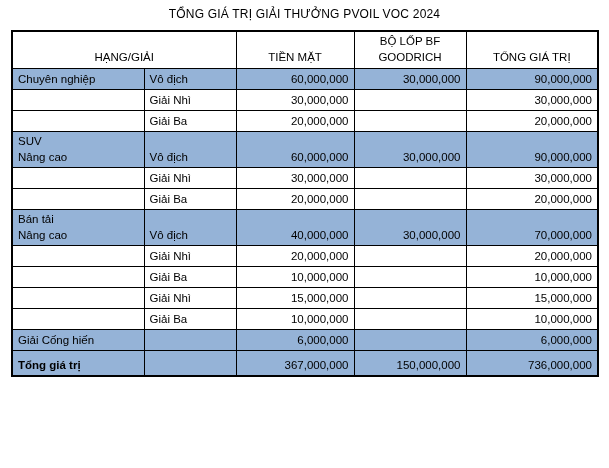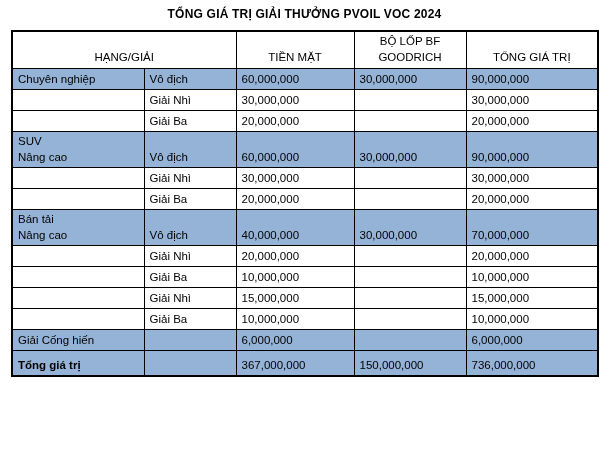--- a/index.html
+++ b/index.html
@@ -6,21 +6,21 @@
   html, body {
     width: 609px; height: 468px;
     background: #ffffff;
     font-family: "Liberation Sans", sans-serif;
     color: #000000;
     overflow: hidden;
   }
   .title {
     padding-top: 7px;
     text-align: center;
-    font-weight: bold;
+    font-weight: normal;
     font-size: 12px;
     line-height: 15px;
     letter-spacing: 0.2px;
   }
   table.prize-table {
     border-collapse: collapse;
     table-layout: fixed;
     width: 586px;
     margin: 8px 0 0 11px;
     border: 2px solid #000;
@@ -36,21 +36,21 @@
   thead th {
     height: 36px;
     font-weight: normal;
     text-align: center;
     padding-bottom: 3px;
     white-space: normal;
   }
   tbody tr { height: 21px; }
   tbody tr.bold-row { height: 25px; }
   td.align-left  { text-align: left;  white-space: pre-line; }
-  td.align-right { text-align: left; white-space: nowrap; }
+  td.align-right { text-align: right; white-space: nowrap; }
   tr.hl td { background: var(--hl, #95B3D7); }
   tr.bold-row td.col-category { font-weight: bold; }
 </style>
 </head>
 <body>
 
 <div class="page">
   <div class="title">TỔNG GIÁ TRỊ GIẢI THƯỞNG PVOIL VOC 2024</div>
 
   <table class="prize-table">

